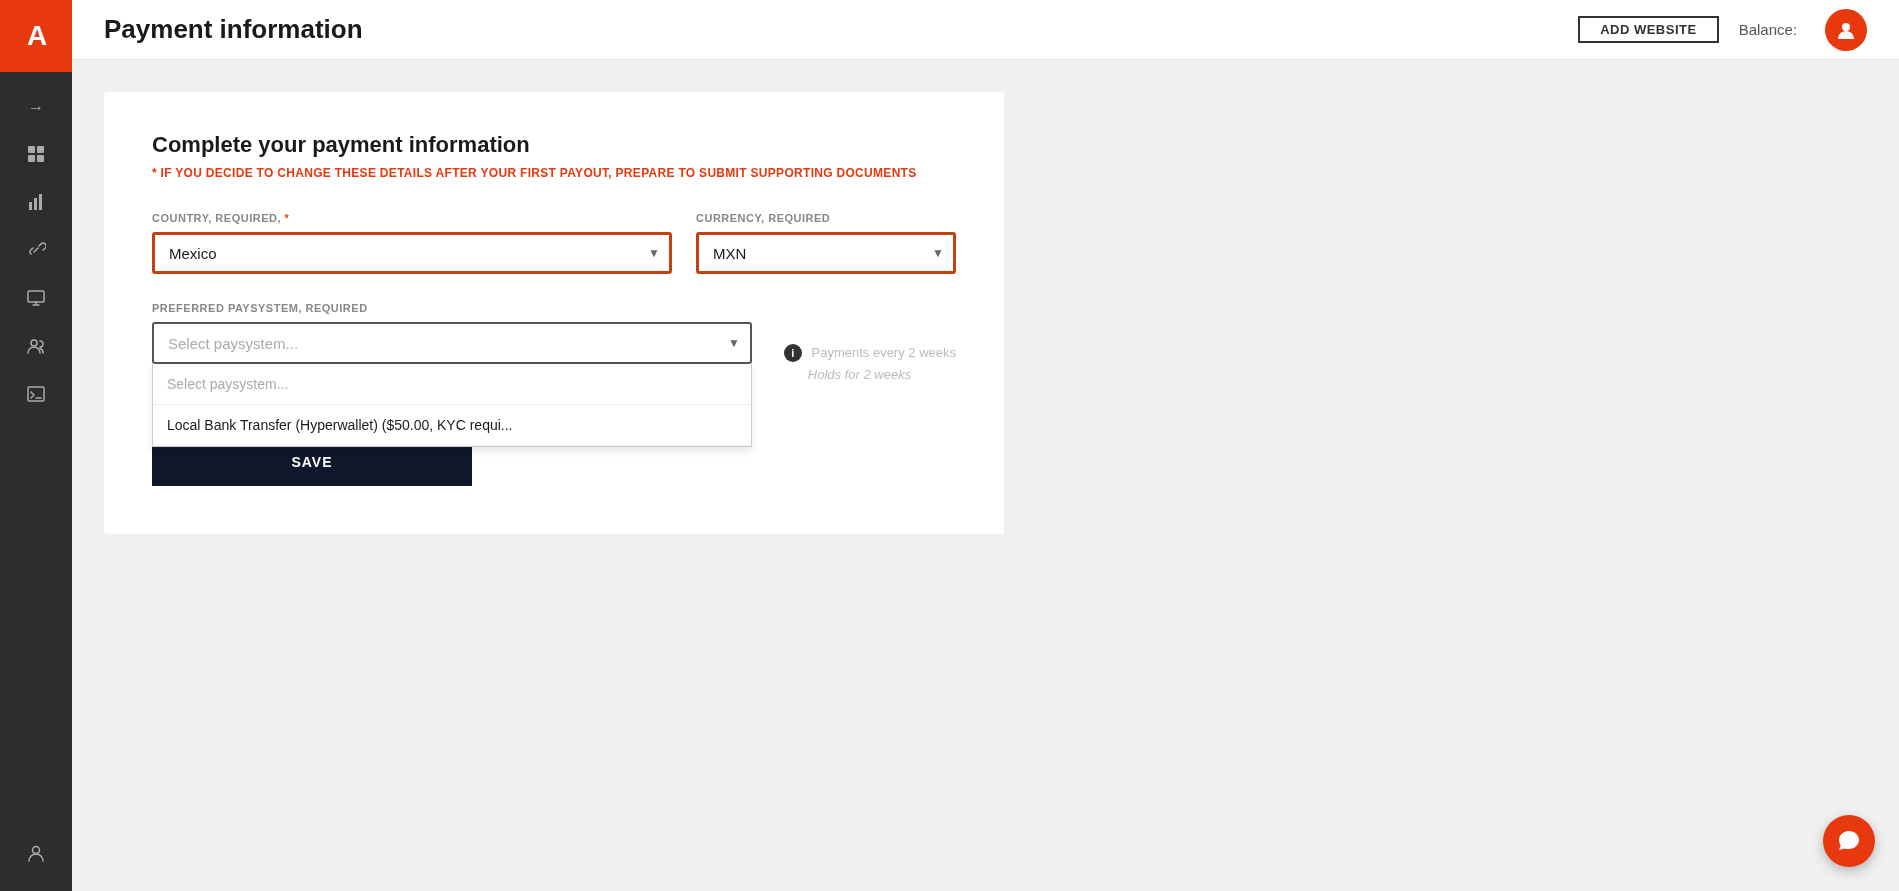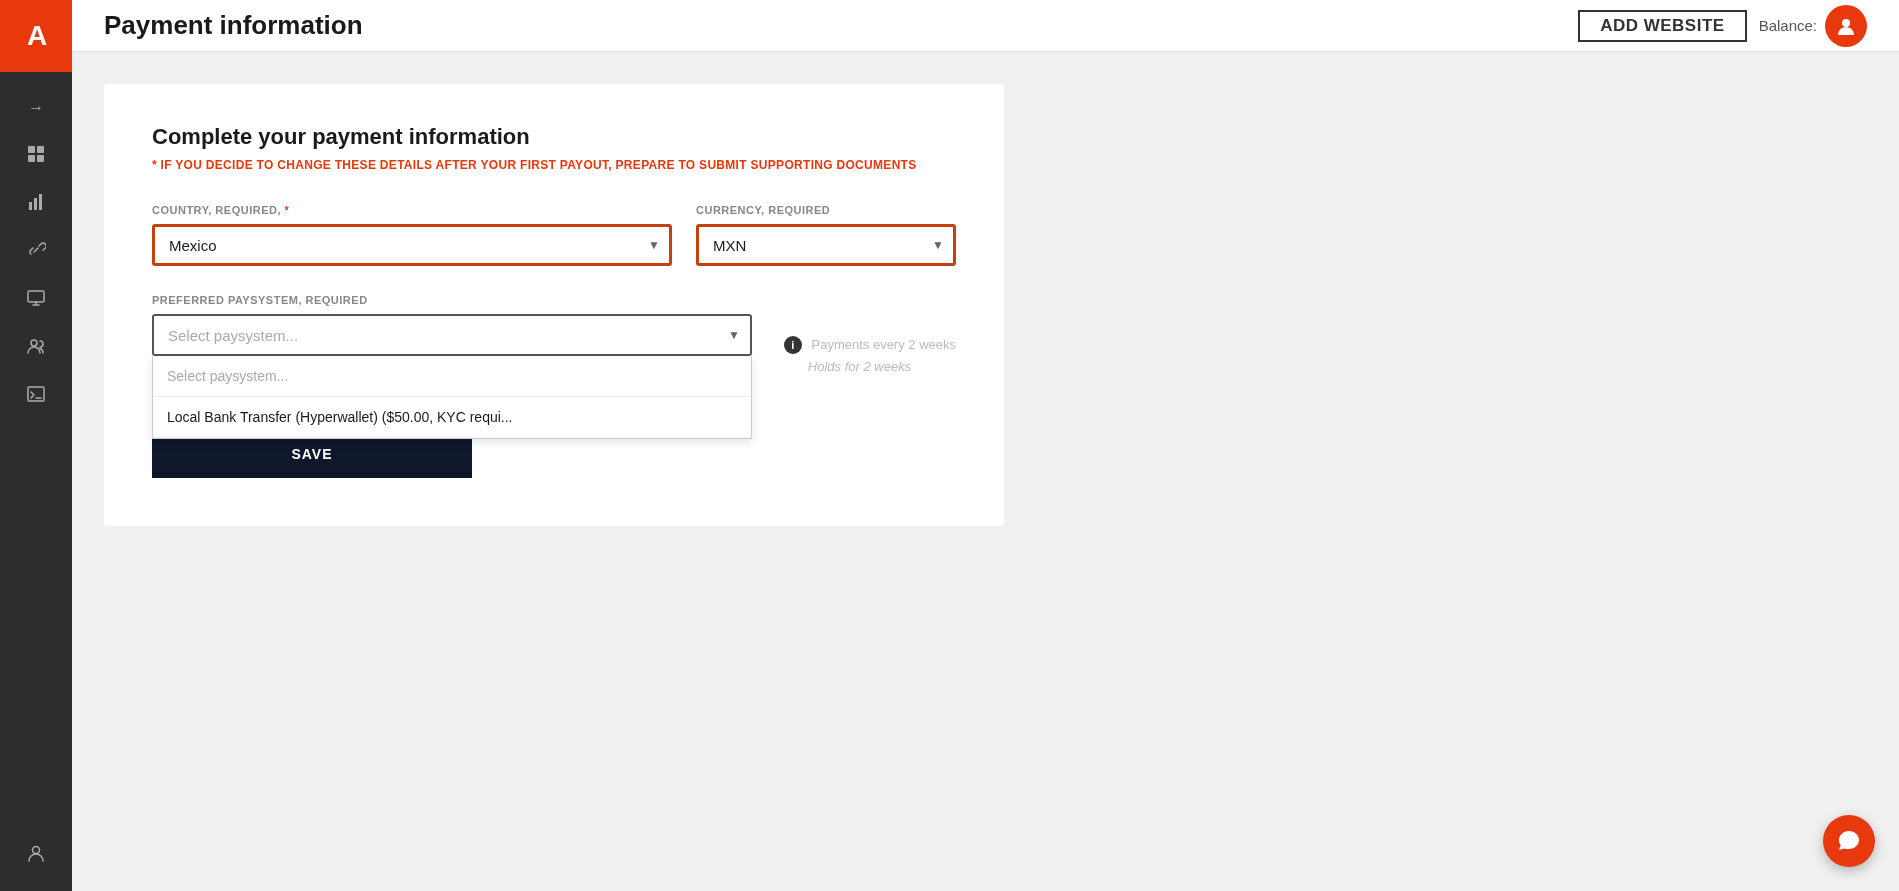--- a/index.html
+++ b/index.html
@@ -61,47 +61,47 @@
     
     .main {
       flex: 1;
       display: flex;
       flex-direction: column;
       overflow: hidden;
     }
 
     
     .header {
-      height: 52px;
+      height: 60px;
       background: white;
       border-bottom: 1px solid #e0e0e0;
       display: flex;
       align-items: center;
       padding: 0 32px;
+      gap: 20px;
     }
     .header-title {
       font-size: 26px;
       font-weight: 700;
       color: #1a1a1a;
       flex: 1;
     }
     .add-website-btn {
       padding: 4px 20px;
       border: 2px solid #333;
       background: white;
-      font-size: 17px;
+      font-size: 13px;
       font-weight: 700;
       letter-spacing: 0.5px;
       cursor: pointer;
       color: #333;
     }
     .balance-label {
       font-size: 15px;
       color: #555;
-      margin-left: 12px;
     }
     .user-avatar {
       width: 42px;
       height: 42px;
       border-radius: 50%;
       background: #e8380d;
       display: flex;
       align-items: center;
       justify-content: center;
       color: white;

